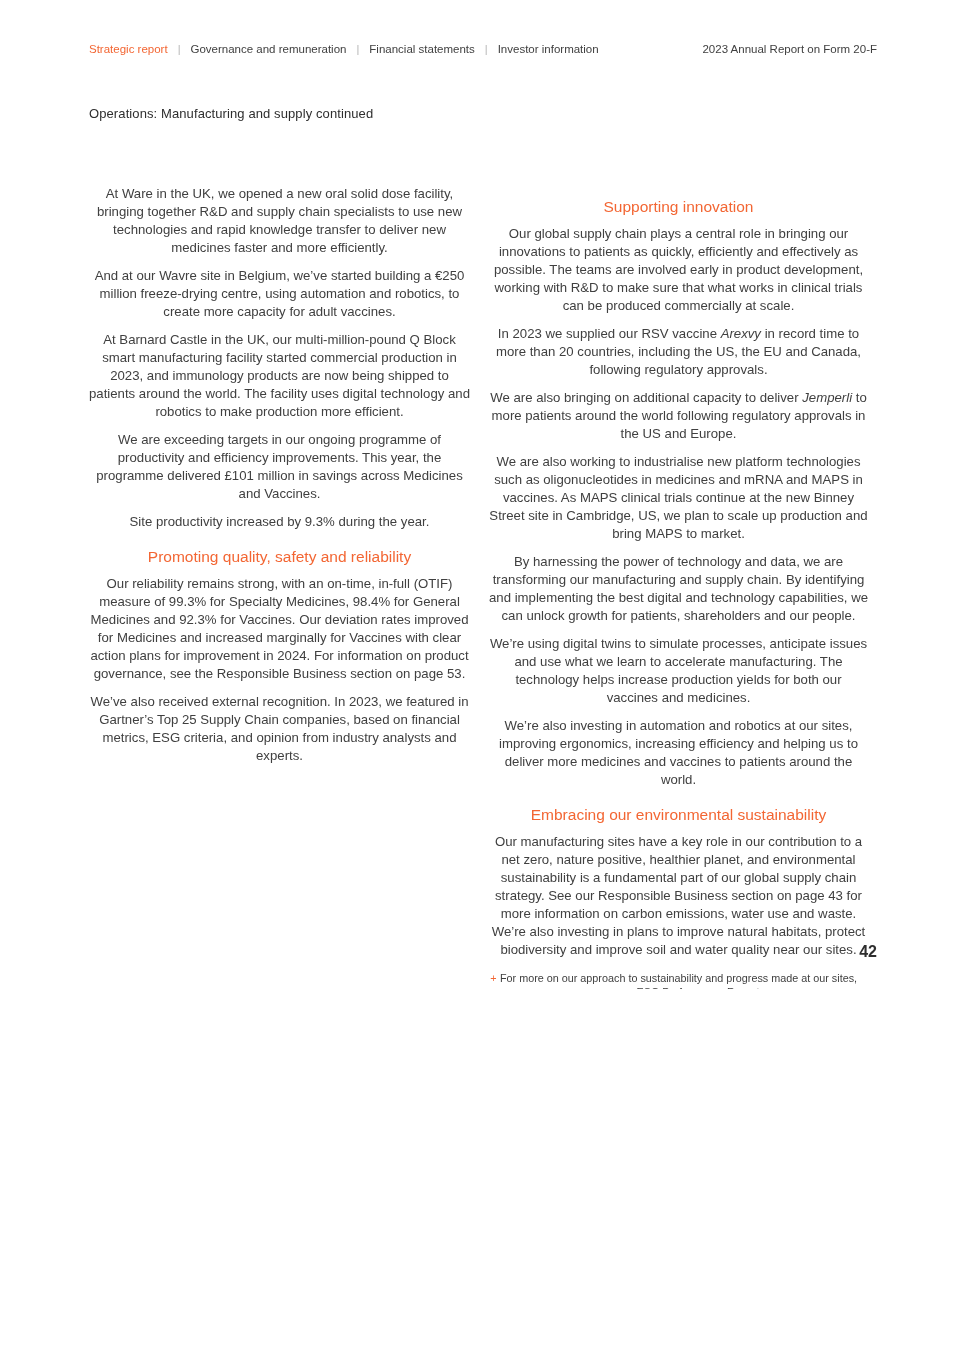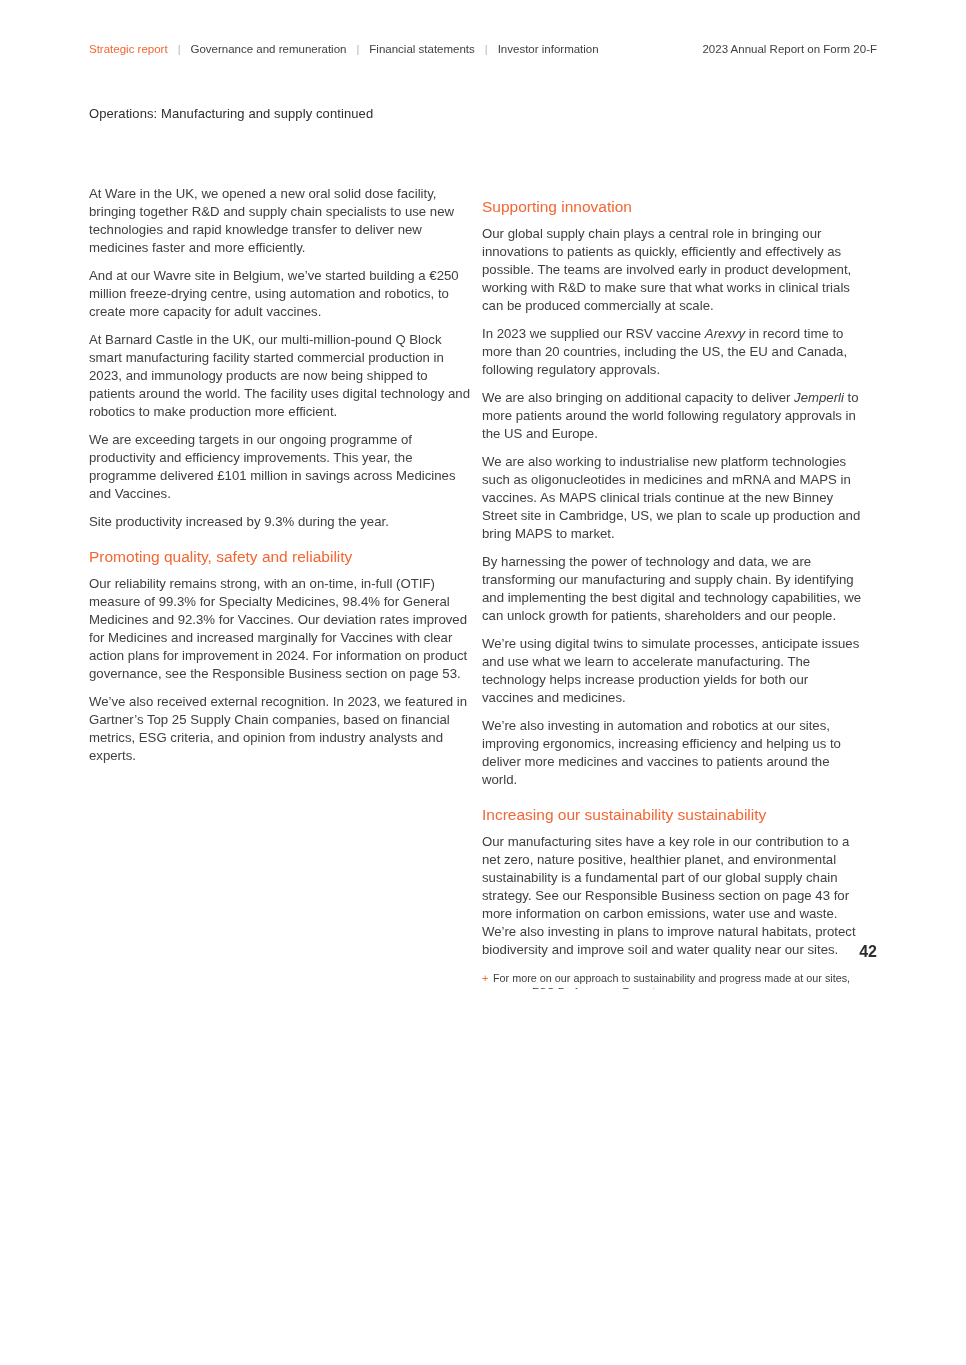--- a/index.html
+++ b/index.html
@@ -3,42 +3,42 @@
 <meta charset="utf-8">
 <style>
   * { box-sizing: border-box; }
   html, body { margin: 0; padding: 0; }
   body {
     width: 966px; height: 1365px;
     background: #ffffff;
     font-family: "Liberation Sans", sans-serif;
     color: #404040;
   }
-  .page { position: relative; width: 966px; height: 989px; overflow: hidden; }
+  .page { position: relative; width: 966px; height: 989px; overflow: hidden; text-align: center; }
 
   .header {
     position: absolute; top: 42px; left: 89px; right: 89px;
     display: flex; justify-content: space-between; align-items: baseline;
     font-size: 11.5px; line-height: 14px;
   }
   .nav { display: flex; align-items: baseline; gap: 10px; }
   .nav-item { color: #404040; cursor: pointer; }
   .nav-item.active { color: #F36633; }
   .sep { color: #b5b5b5; font-size: 11px; }
   .report-title { color: #404040; }
 
   .page-title {
     position: absolute; top: 106px; left: 89px;
     font-size: 13px; font-weight: normal; color: #2e2e2e;
     margin: 0; letter-spacing: 0.1px;
   }
 
   .columns {
     position: absolute; top: 185px; left: 89px;
-    display: flex; gap: 12px;
+    display: flex; gap: 18px;
   }
   .col { width: 381px; }
 
   .col p {
     margin: 0 0 10px 0;
     font-size: 13.2px; line-height: 18px;
     color: #404040;
   }
   .col p em { font-style: italic; }
 
@@ -100,21 +100,21 @@
       <h2 class="heading">Supporting innovation</h2>
       <p>Our global supply chain plays a central role in bringing our innovations to patients as quickly, efficiently and effectively as possible. The teams are involved early in product development, working with R&amp;D to make sure that what works in clinical trials can be produced commercially at scale.</p>
       <p>In 2023 we supplied our RSV vaccine <em>Arexvy</em> in record time to more than 20 countries, including the US, the EU and Canada, following regulatory approvals.</p>
       <p>We are also bringing on additional capacity to deliver <em>Jemperli</em> to more patients around the world following regulatory approvals in the US and Europe.</p>
 
       <p>We are also working to industrialise new platform technologies such as oligonucleotides in medicines and mRNA and MAPS in vaccines. As MAPS clinical trials continue at the new Binney Street site in Cambridge, US, we plan to scale up production and bring MAPS to market.</p>
       <p>By harnessing the power of technology and data, we are transforming our manufacturing and supply chain. By identifying and implementing the best digital and technology capabilities, we can unlock growth for patients, shareholders and our people.</p>
       <p>We’re using digital twins to simulate processes, anticipate issues and use what we learn to accelerate manufacturing. The technology helps increase production yields for both our vaccines and medicines.</p>
       <p>We’re also investing in automation and robotics at our sites, improving ergonomics, increasing efficiency and helping us to deliver more medicines and vaccines to patients around the world.</p>
 
-      <h2 class="heading">Increasing our sustainability sustainability</h2>
+      <h2 class="heading">Embracing our environmental sustainability</h2>
       <p>Our manufacturing sites have a key role in our contribution to a net zero, nature positive, healthier planet, and environmental sustainability is a fundamental part of our global supply chain strategy. See our Responsible Business section on page 43 for more information on carbon emissions, water use and waste. We’re also investing in plans to improve natural habitats, protect biodiversity and improve soil and water quality near our sites.</p>
 
       <div class="footnote">
         <span class="fn-marker">+</span>
         <span class="fn-text">For more on our approach to sustainability and progress made at our sites, see our ESG Performance Report</span>
       </div>
     </section>
 
   </main>
 

